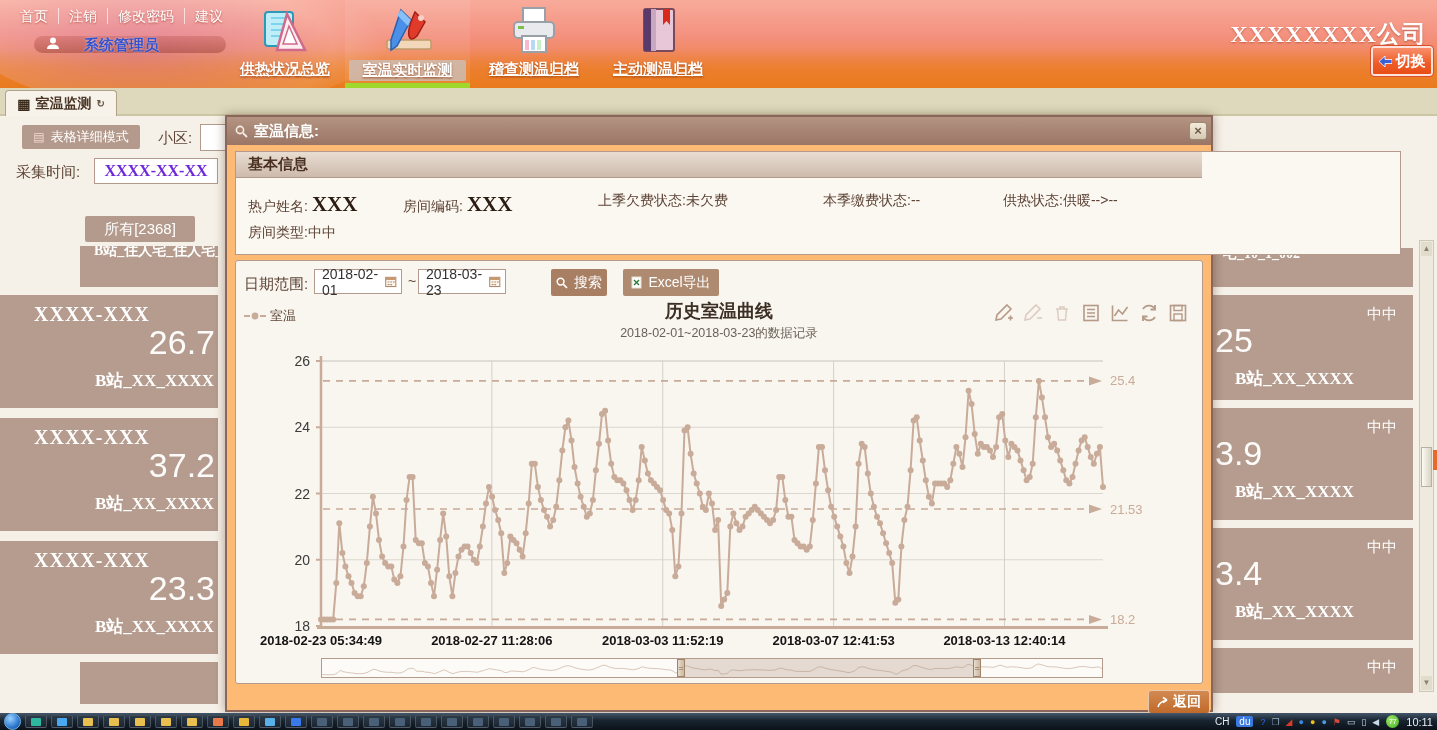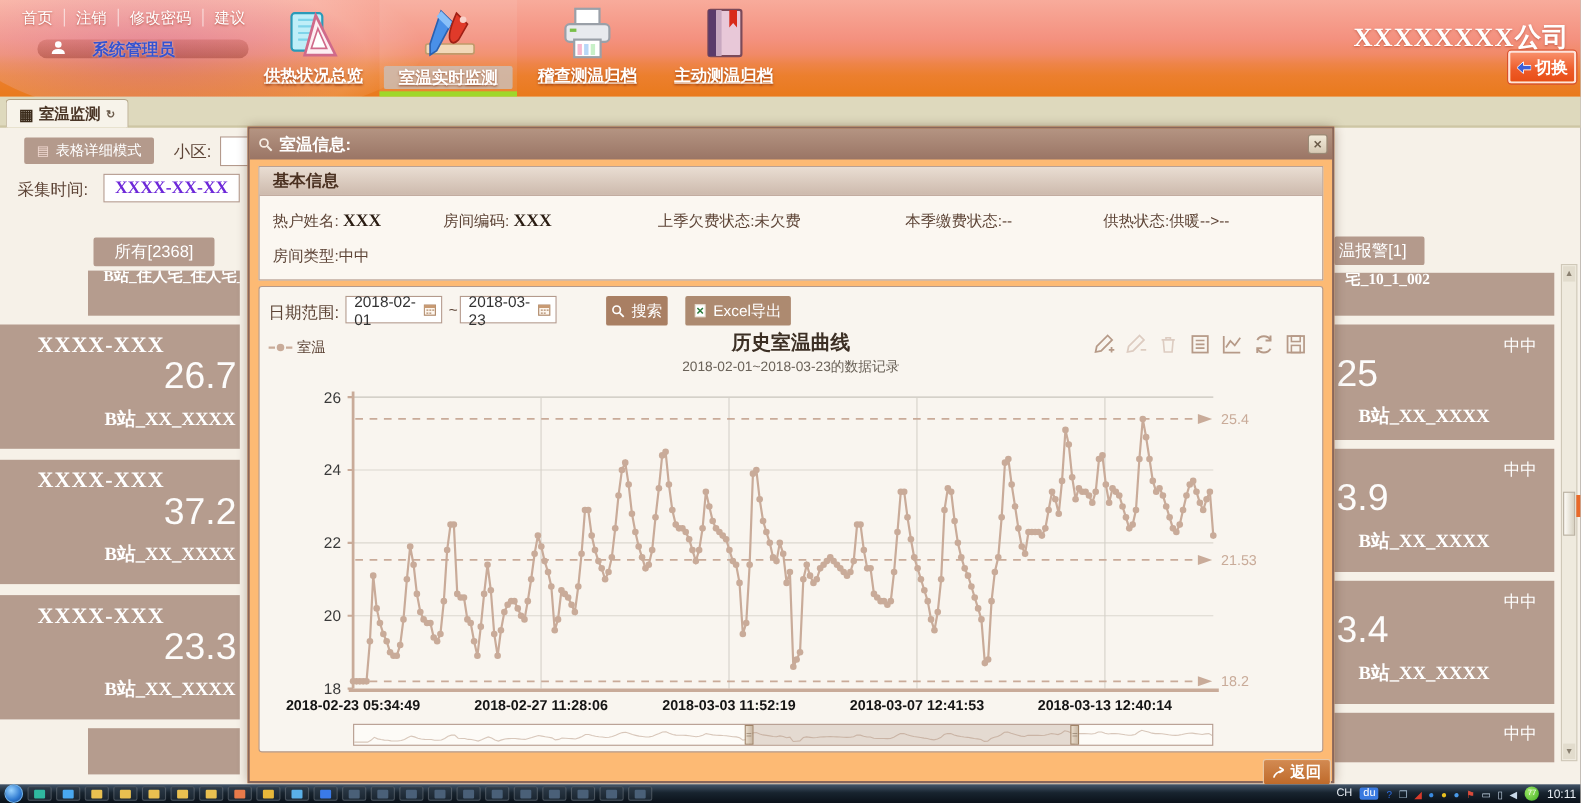--- a/index.html
+++ b/index.html
@@ -54,26 +54,26 @@
   #vscroll{left:1419px;top:240px;width:15px;height:452px;background:#efeade;border:1px solid #cfc8b8;box-sizing:border-box;}
   .sb-arrow{position:absolute;left:1px;width:11px;height:14px;background:#e2dccd;color:#8a8070;font-size:8px;text-align:center;line-height:14px;}
   #sb-thumb{position:absolute;left:1px;top:206px;width:11px;height:40px;background:linear-gradient(90deg,#fdfbf6,#d8d2c2);border:1px solid #b8b0a0;box-sizing:border-box;}
   
   #modal{left:225px;top:115px;width:988px;height:597px;background:#fdba74;border:2px solid #8a675a;box-sizing:border-box;
     box-shadow:0 0 10px rgba(60,30,10,.4);}
   #modal-titlebar{left:0;top:0;width:984px;height:28px;background:linear-gradient(180deg,#b49482,#9a7565);
     display:flex;align-items:center;gap:6px;padding-left:8px;box-sizing:border-box;color:#fff;font-weight:bold;font-size:15px;}
   #modal-close{left:962px;top:5px;width:18px;height:18px;background:linear-gradient(180deg,#f2ead9,#d6c9b4);
     border:1px solid #9a8a76;border-radius:3px;color:#6a5a48;font-weight:bold;font-size:13px;text-align:center;line-height:16px;cursor:pointer;box-sizing:border-box;}
-  #basic-panel{left:8px;top:34px;width:968px;height:104px;background:#fbf7f1;border:1px solid #b49a8c;box-sizing:border-box;}
+  #basic-panel{left:8px;top:34px;width:1166px;height:104px;background:#fbf7f1;border:1px solid #b49a8c;box-sizing:border-box;}
   #basic-hdr{left:0;top:0;width:966px;height:26px;background:linear-gradient(180deg,#e9ddd2,#cdbaad);
     border-bottom:1px solid #b49a8c;display:flex;align-items:center;padding-left:12px;box-sizing:border-box;
     font-weight:bold;font-size:15px;color:#4a3020;}
   .fld{position:absolute;font-size:14px;color:#5d4436;white-space:nowrap;}
-  .fld .xval{font-family:"Liberation Serif",serif;font-weight:bold;font-size:16px;color:#2a1c12;margin-left:4px;}
+  .fld .xval{font-family:"Liberation Serif",serif;font-weight:bold;font-size:21px;color:#2a1c12;margin-left:4px;}
   
   #chart-panel{left:8px;top:143px;width:968px;height:424px;background:#f9f5ef;border:1px solid #b49a8c;border-radius:3px;box-sizing:border-box;}
   #date-label{left:8px;top:14px;font-size:15px;}
   .date-input{position:absolute;top:8px;width:88px;height:25px;background:#fff;border:1px solid #b49a8c;box-sizing:border-box;
     display:flex;align-items:center;justify-content:space-between;padding:0 4px 0 7px;font-size:14px;color:#333;cursor:text;}
   #tilde{left:172px;top:12px;color:#5d4436;}
   #search-btn{left:315px;top:8px;width:56px;height:27px;background:#a97f63;font-size:14px;}
   #excel-btn{left:387px;top:8px;width:96px;height:27px;background:#ad8a70;font-size:14px;}
   #legend{left:8px;top:46px;display:flex;align-items:center;gap:4px;font-size:13px;color:#5d4436;}
   #chart-title{left:0;top:38px;width:100%;text-align:center;font-weight:bold;font-size:18px;color:#3c2f24;}

